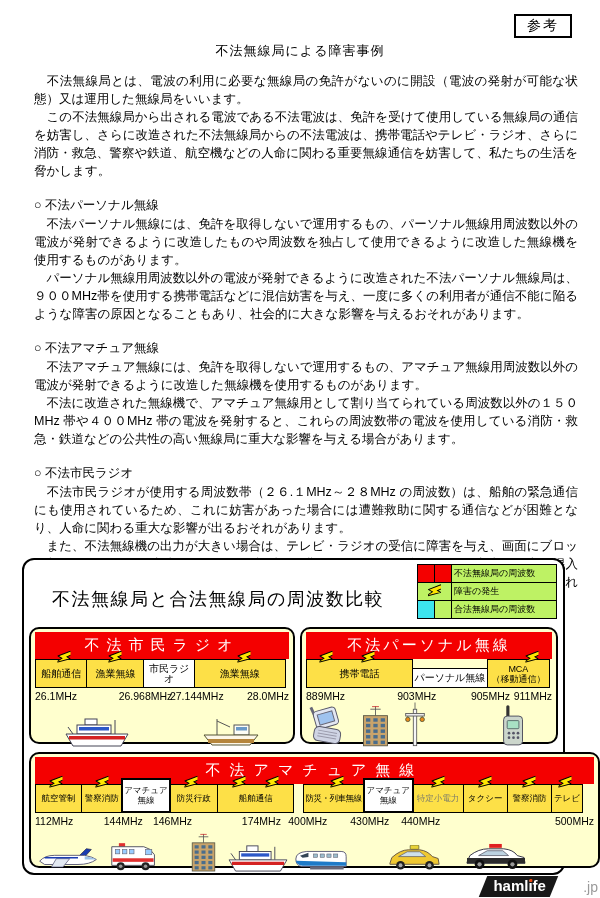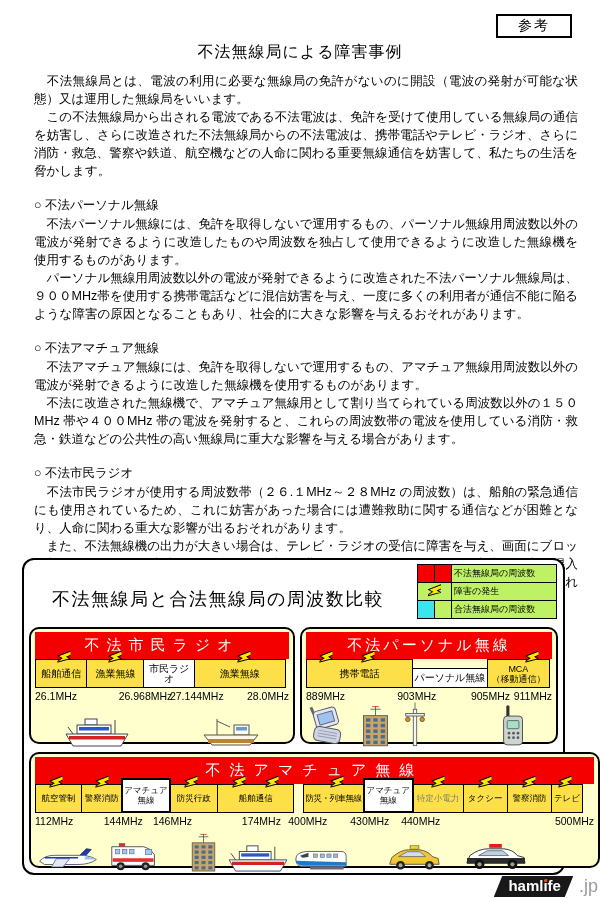--- a/index.html
+++ b/index.html
@@ -3,25 +3,25 @@
 <meta charset="utf-8">
 <style>
   html,body{margin:0;padding:0;}
   body{
     width:600px;height:898px;position:relative;background:#fff;color:#000;
     font-family:"Liberation Sans","DejaVu Sans",sans-serif;overflow:hidden;
   }
   
   .ref-badge{
     position:absolute;top:14px;right:28px;border:2px solid #000;
-    padding:1px 20px;font-size:14px;letter-spacing:2px;background:#fff;
+    padding:1px 11px;font-size:14px;letter-spacing:2px;background:#fff;
   }
   .doc-title{
     position:absolute;top:42px;left:0;width:100%;text-align:center;
-    font-size:16px;letter-spacing:1px;font-weight:500;
+    font-size:13px;letter-spacing:1px;font-weight:500;
   }
   .body-text{
     position:absolute;top:72px;left:34px;width:544px;
     font-size:12.5px;line-height:18px;text-align:justify;
   }
   .body-text p{margin:0;}
   .section{margin-top:16px;}
   .section-heading{margin:0 0 1px 0;}
   
   .diagram{
@@ -84,21 +84,21 @@
   .hamlife .black{
     background:#181818;transform:skewX(-22deg);padding:1px 8px 2px 10px;position:relative;
   }
   .hamlife .black .txt{
     display:inline-block;transform:skewX(22deg);color:#fff;font-weight:bold;
     font-size:15px;letter-spacing:0;position:relative;
   }
   .hamlife .black .txt .idot{
     position:absolute;width:3px;height:3px;background:#e8470f;left:35.5px;top:1.5px;border-radius:1px;
   }
-  .hamlife .suffix{color:#9a9a9a;font-size:18px;margin-left:10px;}
+  .hamlife .suffix{color:#9a9a9a;font-size:14px;margin-left:2px;padding-left:28px;}
 </style>
 </head>
 <body>
 
 <svg width="0" height="0" style="position:absolute" aria-hidden="true">
   <defs>
     <symbol id="sym-bolt" viewBox="0 0 14 20">
       <g transform="rotate(30 7 10)">
         <path d="M9 0 L14 0 L9 7 L13 7 L1 19 L5 11 L0 11 Z" fill="#FFE600" stroke="#000" stroke-width="1"></path>
       </g>

